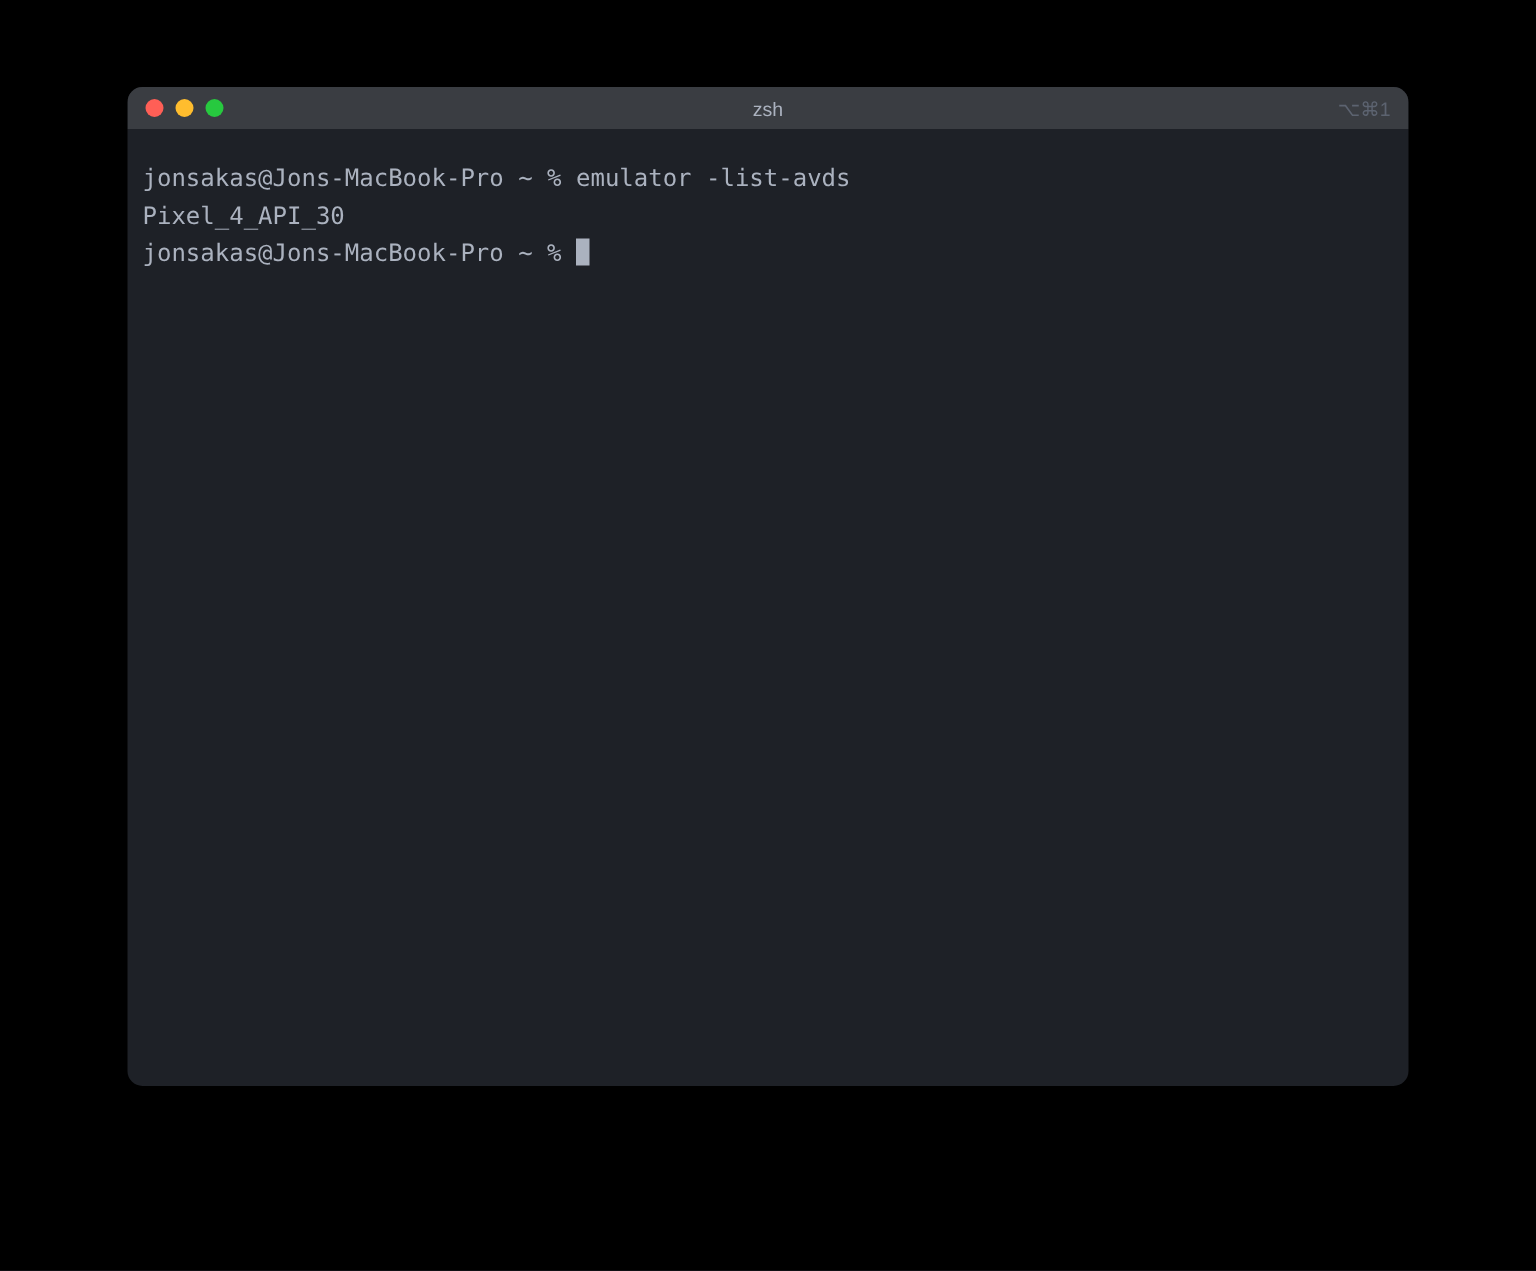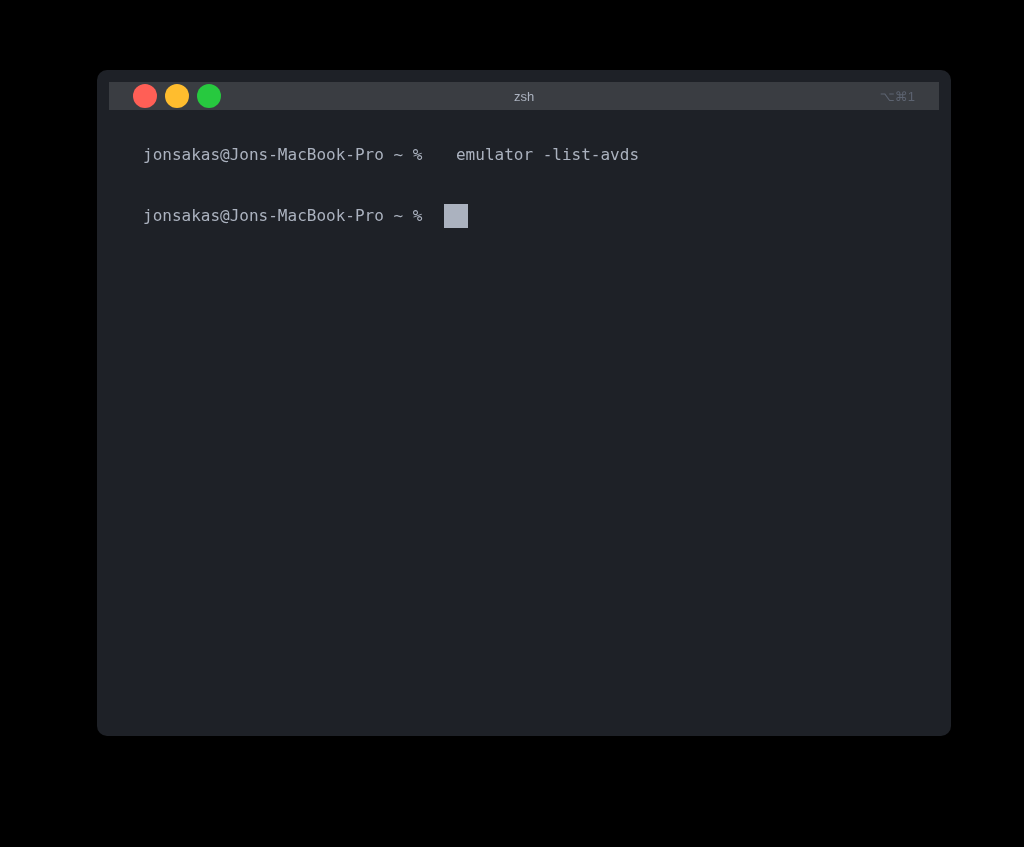--- a/index.html
+++ b/index.html
@@ -1,17 +1,17 @@
 <!DOCTYPE html>
 <html><head>
   <meta charset="utf-8">
   <style>
     * {
       margin: 0;
-      padding: 12px;
+      padding: 0;
       box-sizing: border-box;
     }
     
     body {
       background: #000000;
       width: 1024px;
       height: 847px;
       display: flex;
       align-items: flex-start;
       justify-content: center;
@@ -113,15 +113,16 @@
     <div class="traffic-lights">
       <div class="traffic-light red"></div>
       <div class="traffic-light yellow"></div>
       <div class="traffic-light green"></div>
     </div>
     <div class="window-title">zsh</div>
     <div class="window-meta">⌥⌘1</div>
   </div>
   <div class="terminal-content">
     <div class="terminal-line"><span>jonsakas@Jons-MacBook-Pro ~ % </span><span>emulator -list-avds</span></div>
+    <div class="terminal-line">Pixel_4_API_30</div>
     <div class="terminal-line prompt-line"><span>jonsakas@Jons-MacBook-Pro ~ % </span><span class="cursor"></span></div>
   </div>
 </div>
 
 </body></html>

